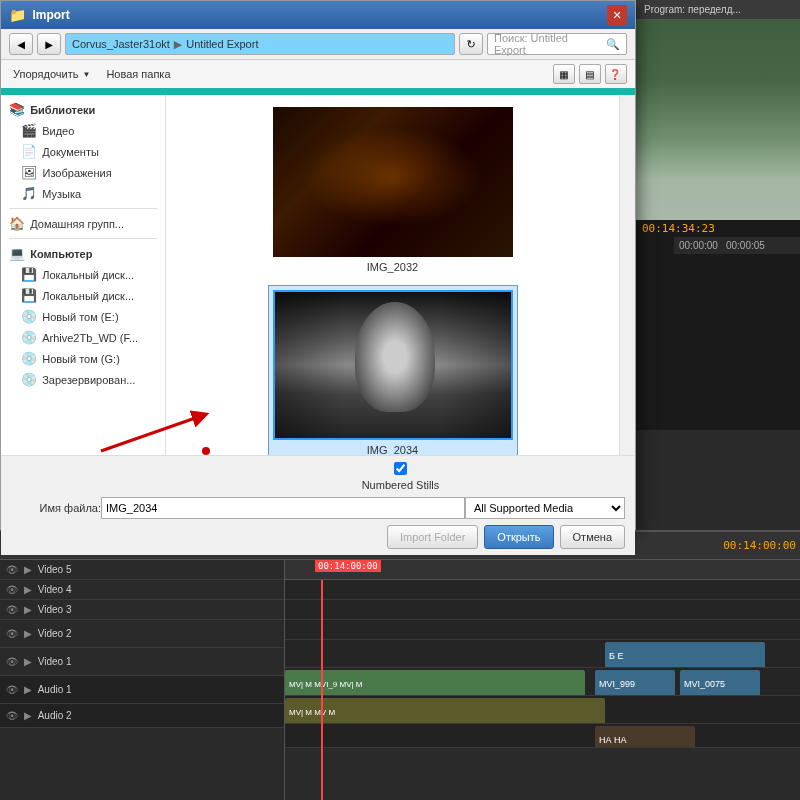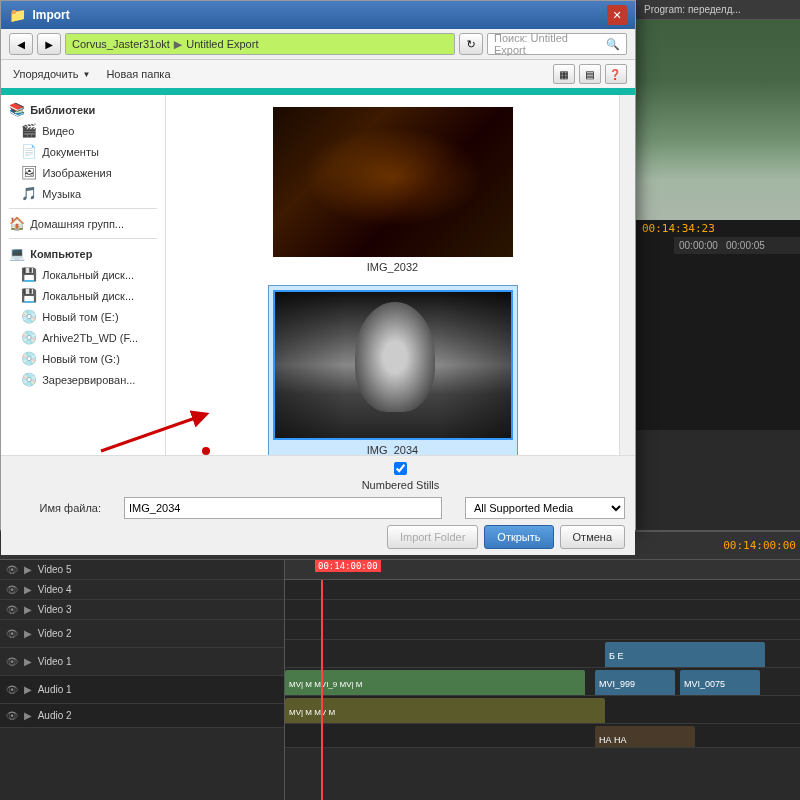--- a/index.html
+++ b/index.html
@@ -58,21 +58,21 @@
       border: 1px solid #aaa;
       border-radius: 3px;
       cursor: pointer;
       display: flex; align-items: center; justify-content: center;
       font-size: 10px;
     }
     .path-bar {
       flex: 1;
       display: flex;
       align-items: center;
-      background: #bef264;
+      background: #7dd3fc;
       border: 1px solid #aaa;
       border-radius: 2px;
       height: 22px;
       padding: 0 6px;
       font-size: 11px;
       color: #333;
     }
     .path-arrow {
       margin: 0 4px;
       color: #666;
@@ -263,21 +263,21 @@
     }
     .numbered-stills-row {
       display: flex; align-items: center; gap: 4px;
       margin-bottom: 6px;
       padding-left: 165px;
       flex-direction: column;
     }
     .checkbox { width: 13px; height: 13px; cursor: pointer; }
 
     .filename-row {
-      display: flex; align-items: center; gap: 23px;
+      display: flex; align-items: center; gap: 0;
       margin-bottom: 6px;
     }
     .filename-label {
       width: 90px;
       text-align: right;
       font-size: 11px;
       color: #333;
     }
     .filename-input {
       flex: 1;

